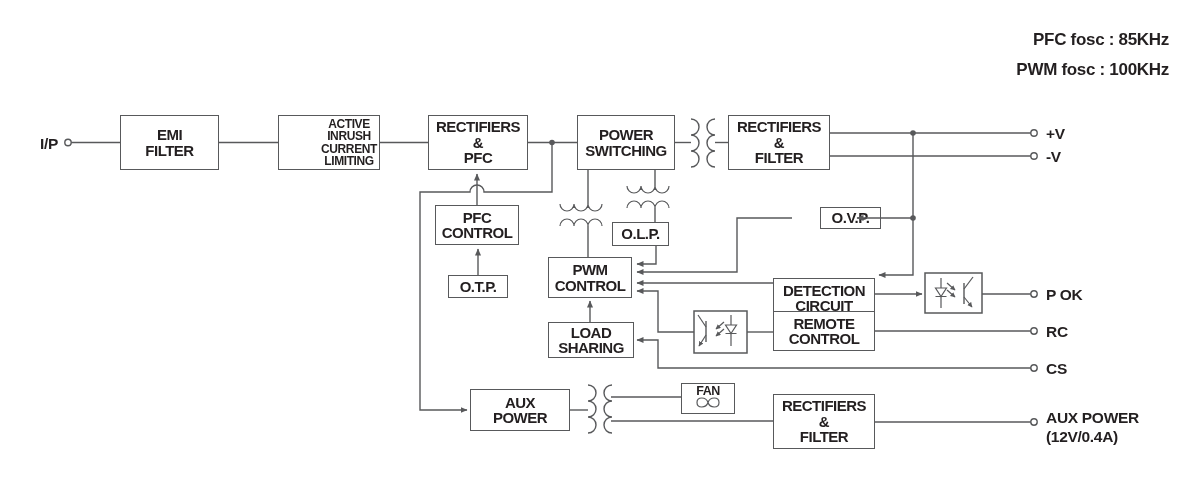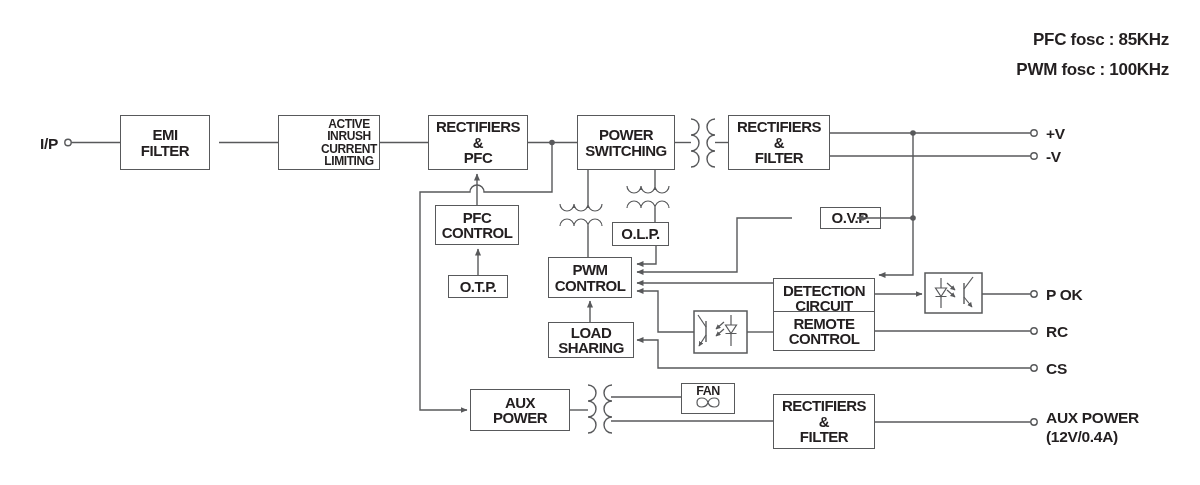--- a/index.html
+++ b/index.html
@@ -45,21 +45,21 @@
   .ahp{fill:var(--line);stroke:none;}
 </style>
 </head>
 <body>
 
 <div class="stage">
 
   <div class="ann" style="top:30px;">PFC fosc : 85KHz</div>
   <div class="ann" style="top:60px;">PWM fosc : 100KHz</div>
 
-  <div class="block" style="left:120px;top:115px;width:90px;height:55px;">EMI
+  <div class="block" style="left:120px;top:115px;width:99px;height:55px;">EMI
 FILTER</div>
   <div class="block tiny" style="left:278px;top:115px;width:102px;height:55px;padding-left:40px;">ACTIVE
 INRUSH
 CURRENT
 LIMITING</div>
   <div class="block" style="left:428px;top:115px;width:100px;height:55px;">RECTIFIERS
 &amp;
 PFC</div>
   <div class="block" style="left:577px;top:115px;width:98px;height:55px;">POWER
 SWITCHING</div>

